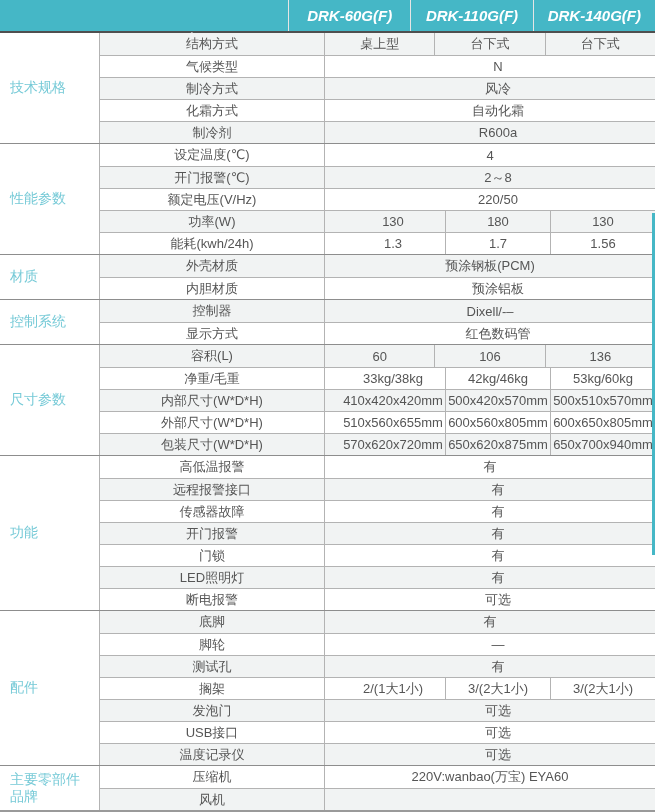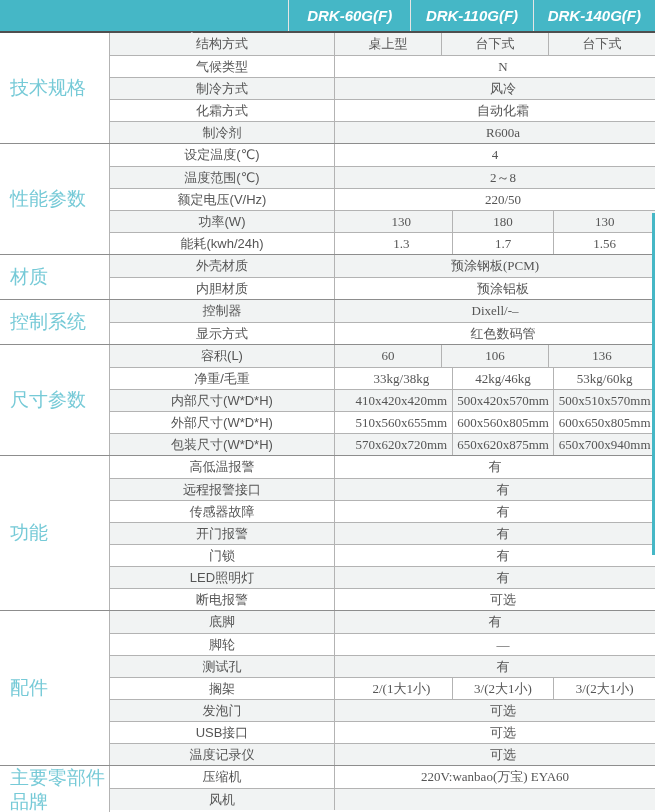--- a/index.html
+++ b/index.html
@@ -17,32 +17,32 @@
   .h-cat   { width:100px; }
   .h-model { width:188px; display:flex; align-items:center; justify-content:center;margin-top:40px; }
   .h-cols  { flex:1; display:flex; }
   .h-col   { flex:1; display:flex; align-items:center; justify-content:center;
              border-left:1px solid #e5e5e5; box-sizing:border-box;font-style:italic; }
   
   .tbody { border-bottom:2px solid #9a9a9a; box-sizing:content-box; }
   .group { display:flex; }
   .group + .group { border-top:1px solid #8d8d8d; box-sizing:content-box; }
   .cat {
-    width:110px; box-sizing:border-box; border-right:1px solid #b3b3b3;
+    width:100px; box-sizing:border-box; border-right:1px solid #b3b3b3;
     display:flex; align-items:center; padding-left:10px;
-    color:#76cad7; font-size:19px; line-height:1.25; white-space:pre-line;
+    color:#76cad7; font-size:14px; line-height:1.25; white-space:pre-line;
   }
   .rows { flex:1; }
   .row  { display:flex; height:22px; box-sizing:border-box;
           font-size:13px; color:#555555; background:#ffffff; }
   .row + .row { border-top:1px solid #b3b3b3;gap:16px; }
   .row.stripe { background:#f1f3f3; }
   .lab  { width:225px; box-sizing:border-box; display:flex; align-items:center;
           justify-content:center; border-right:1px solid #b3b3b3; }
-  .vals { flex:1; display:flex;font-family:Liberation Serif, serif; }
+  .vals { flex:1; display:flex; }
   .vc   { flex:1; display:flex; align-items:center; justify-content:center;
           box-sizing:border-box; white-space:nowrap; }
   .vc + .vc { border-left:1px solid #b3b3b3; }
   
   .scroll-thumb {
     position:absolute; right:0; top:213px; width:3px; height:342px;
     background:#45b7c6;
   }
 </style>
 </head>
@@ -101,21 +101,21 @@
       <div class="group">
         <div class="cat">性能参数</div>
         <div class="rows">
           <div class="row">
             <div class="lab">设定温度(℃)</div>
             <div class="vals">
               <div class="vc">4</div>
             </div>
           </div>
           <div class="row stripe">
-            <div class="lab">温度范围(℃)</div>
+            <div class="lab">开门报警(℃)</div>
             <div class="vals">
               <div class="vc">2～8</div>
             </div>
           </div>
           <div class="row">
             <div class="lab">额定电压(V/Hz)</div>
             <div class="vals">
               <div class="vc">220/50</div>
             </div>
           </div>

